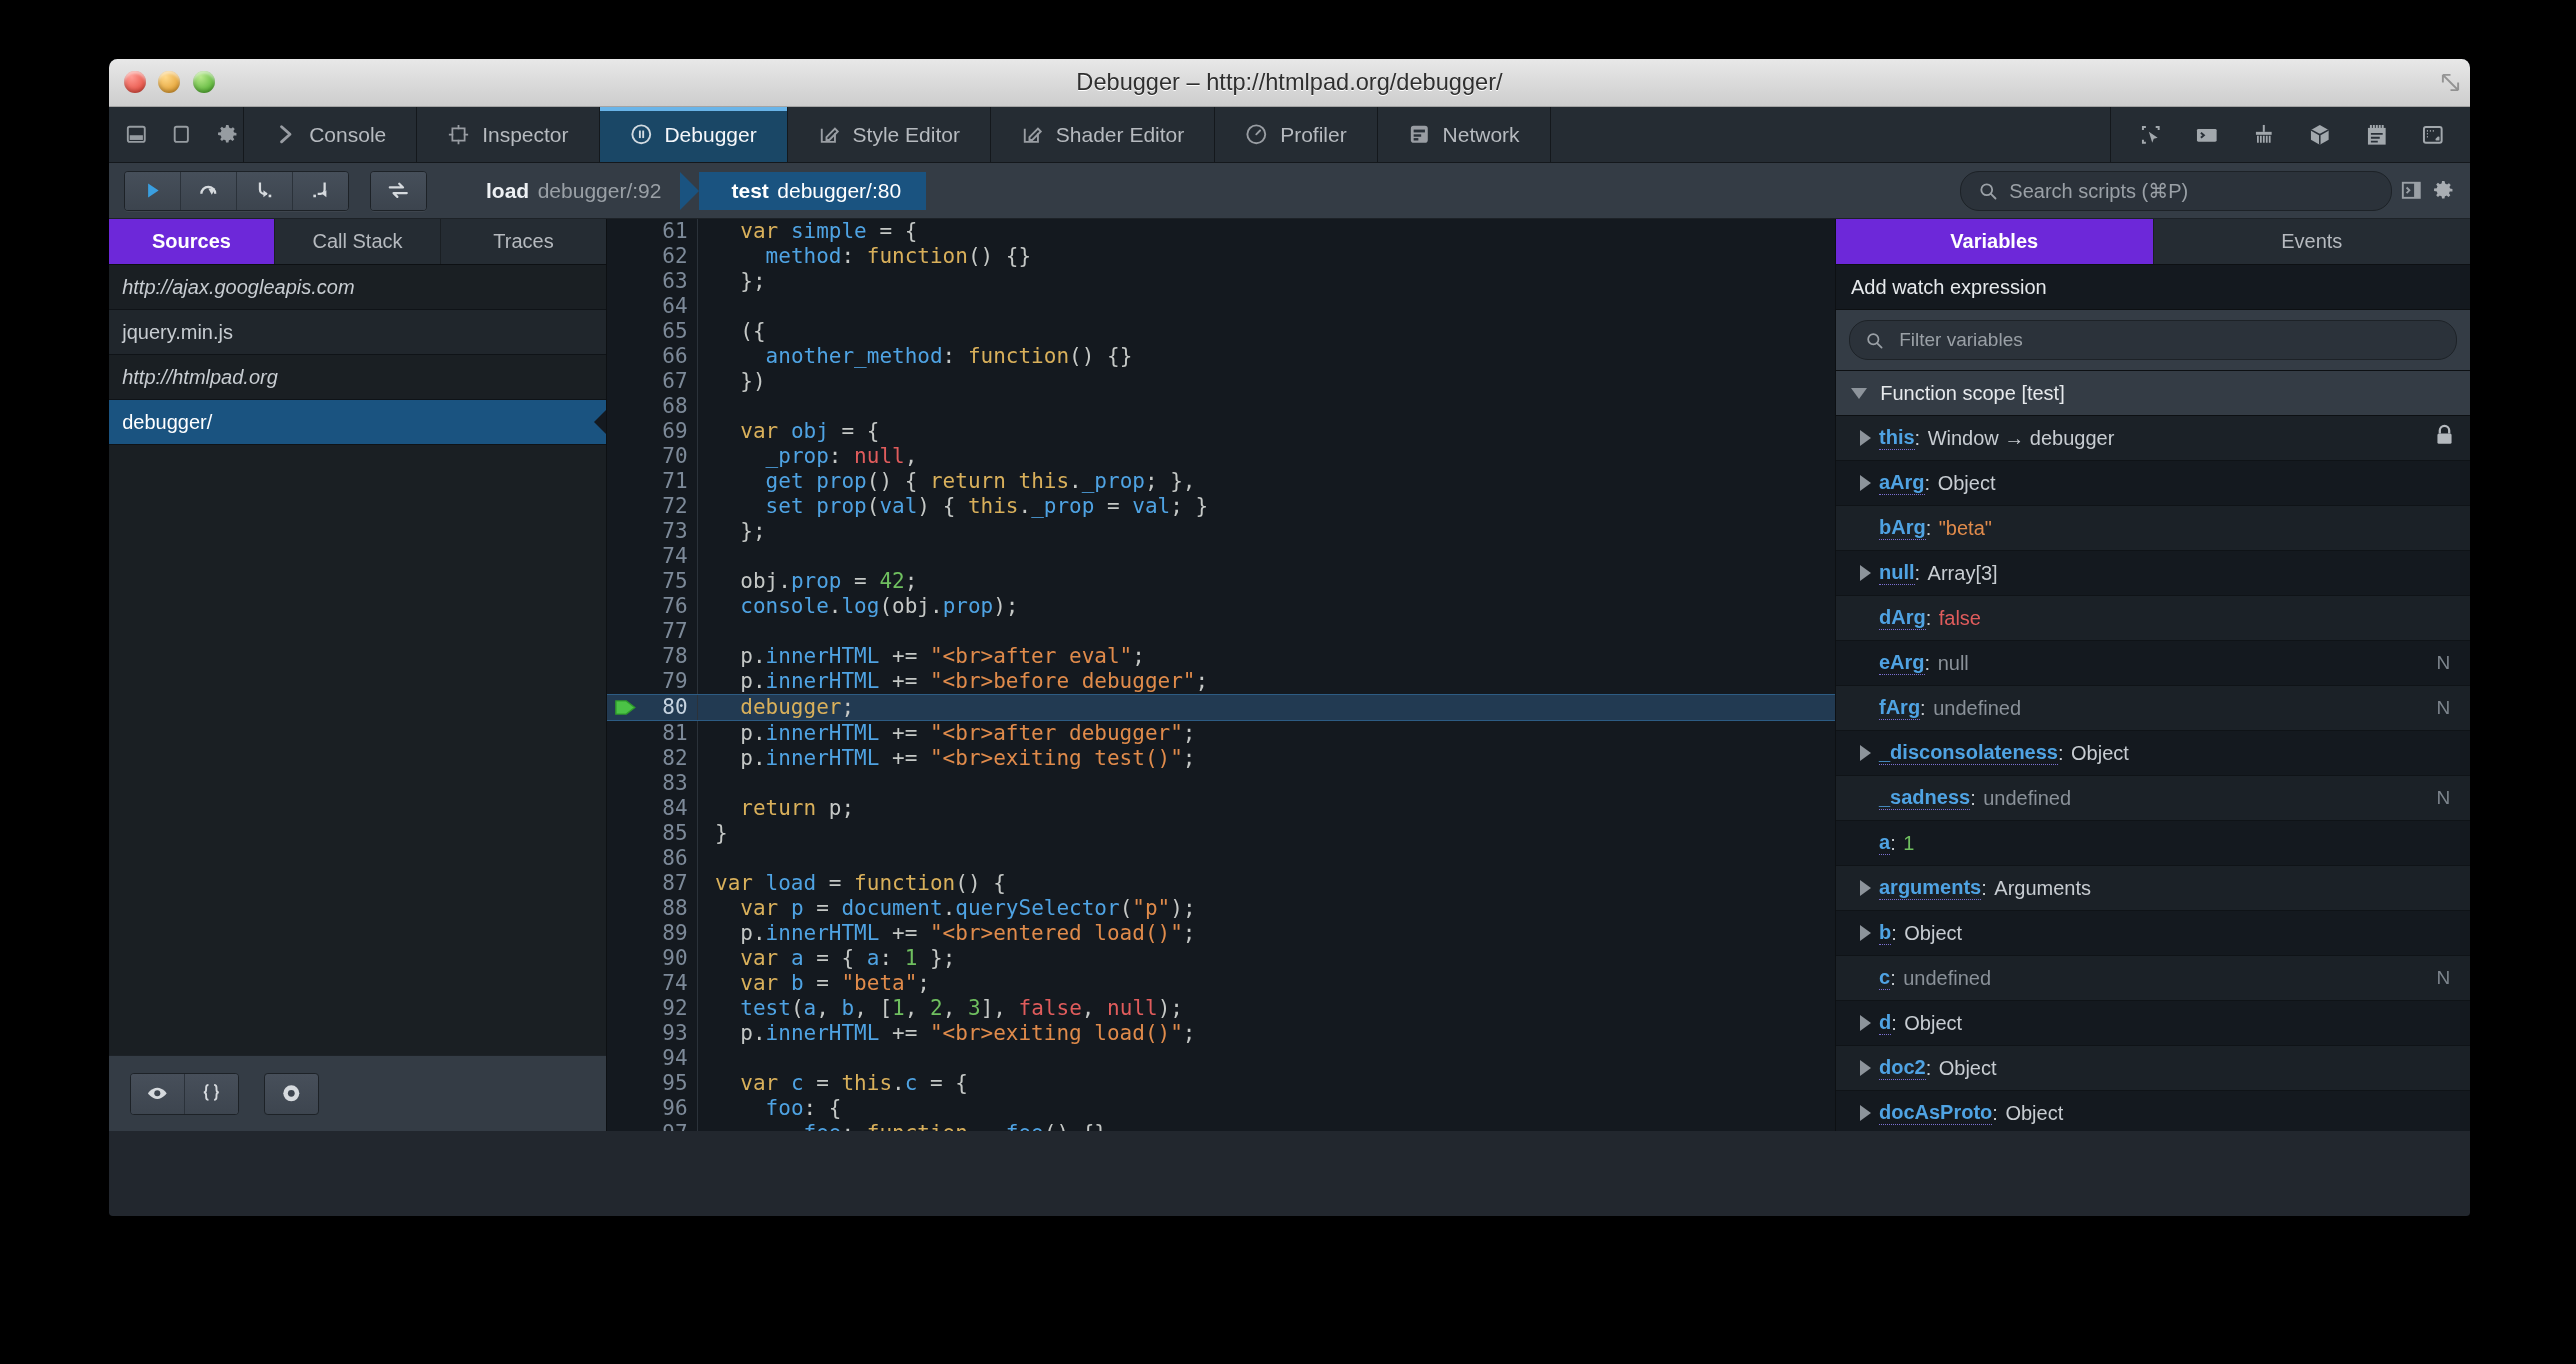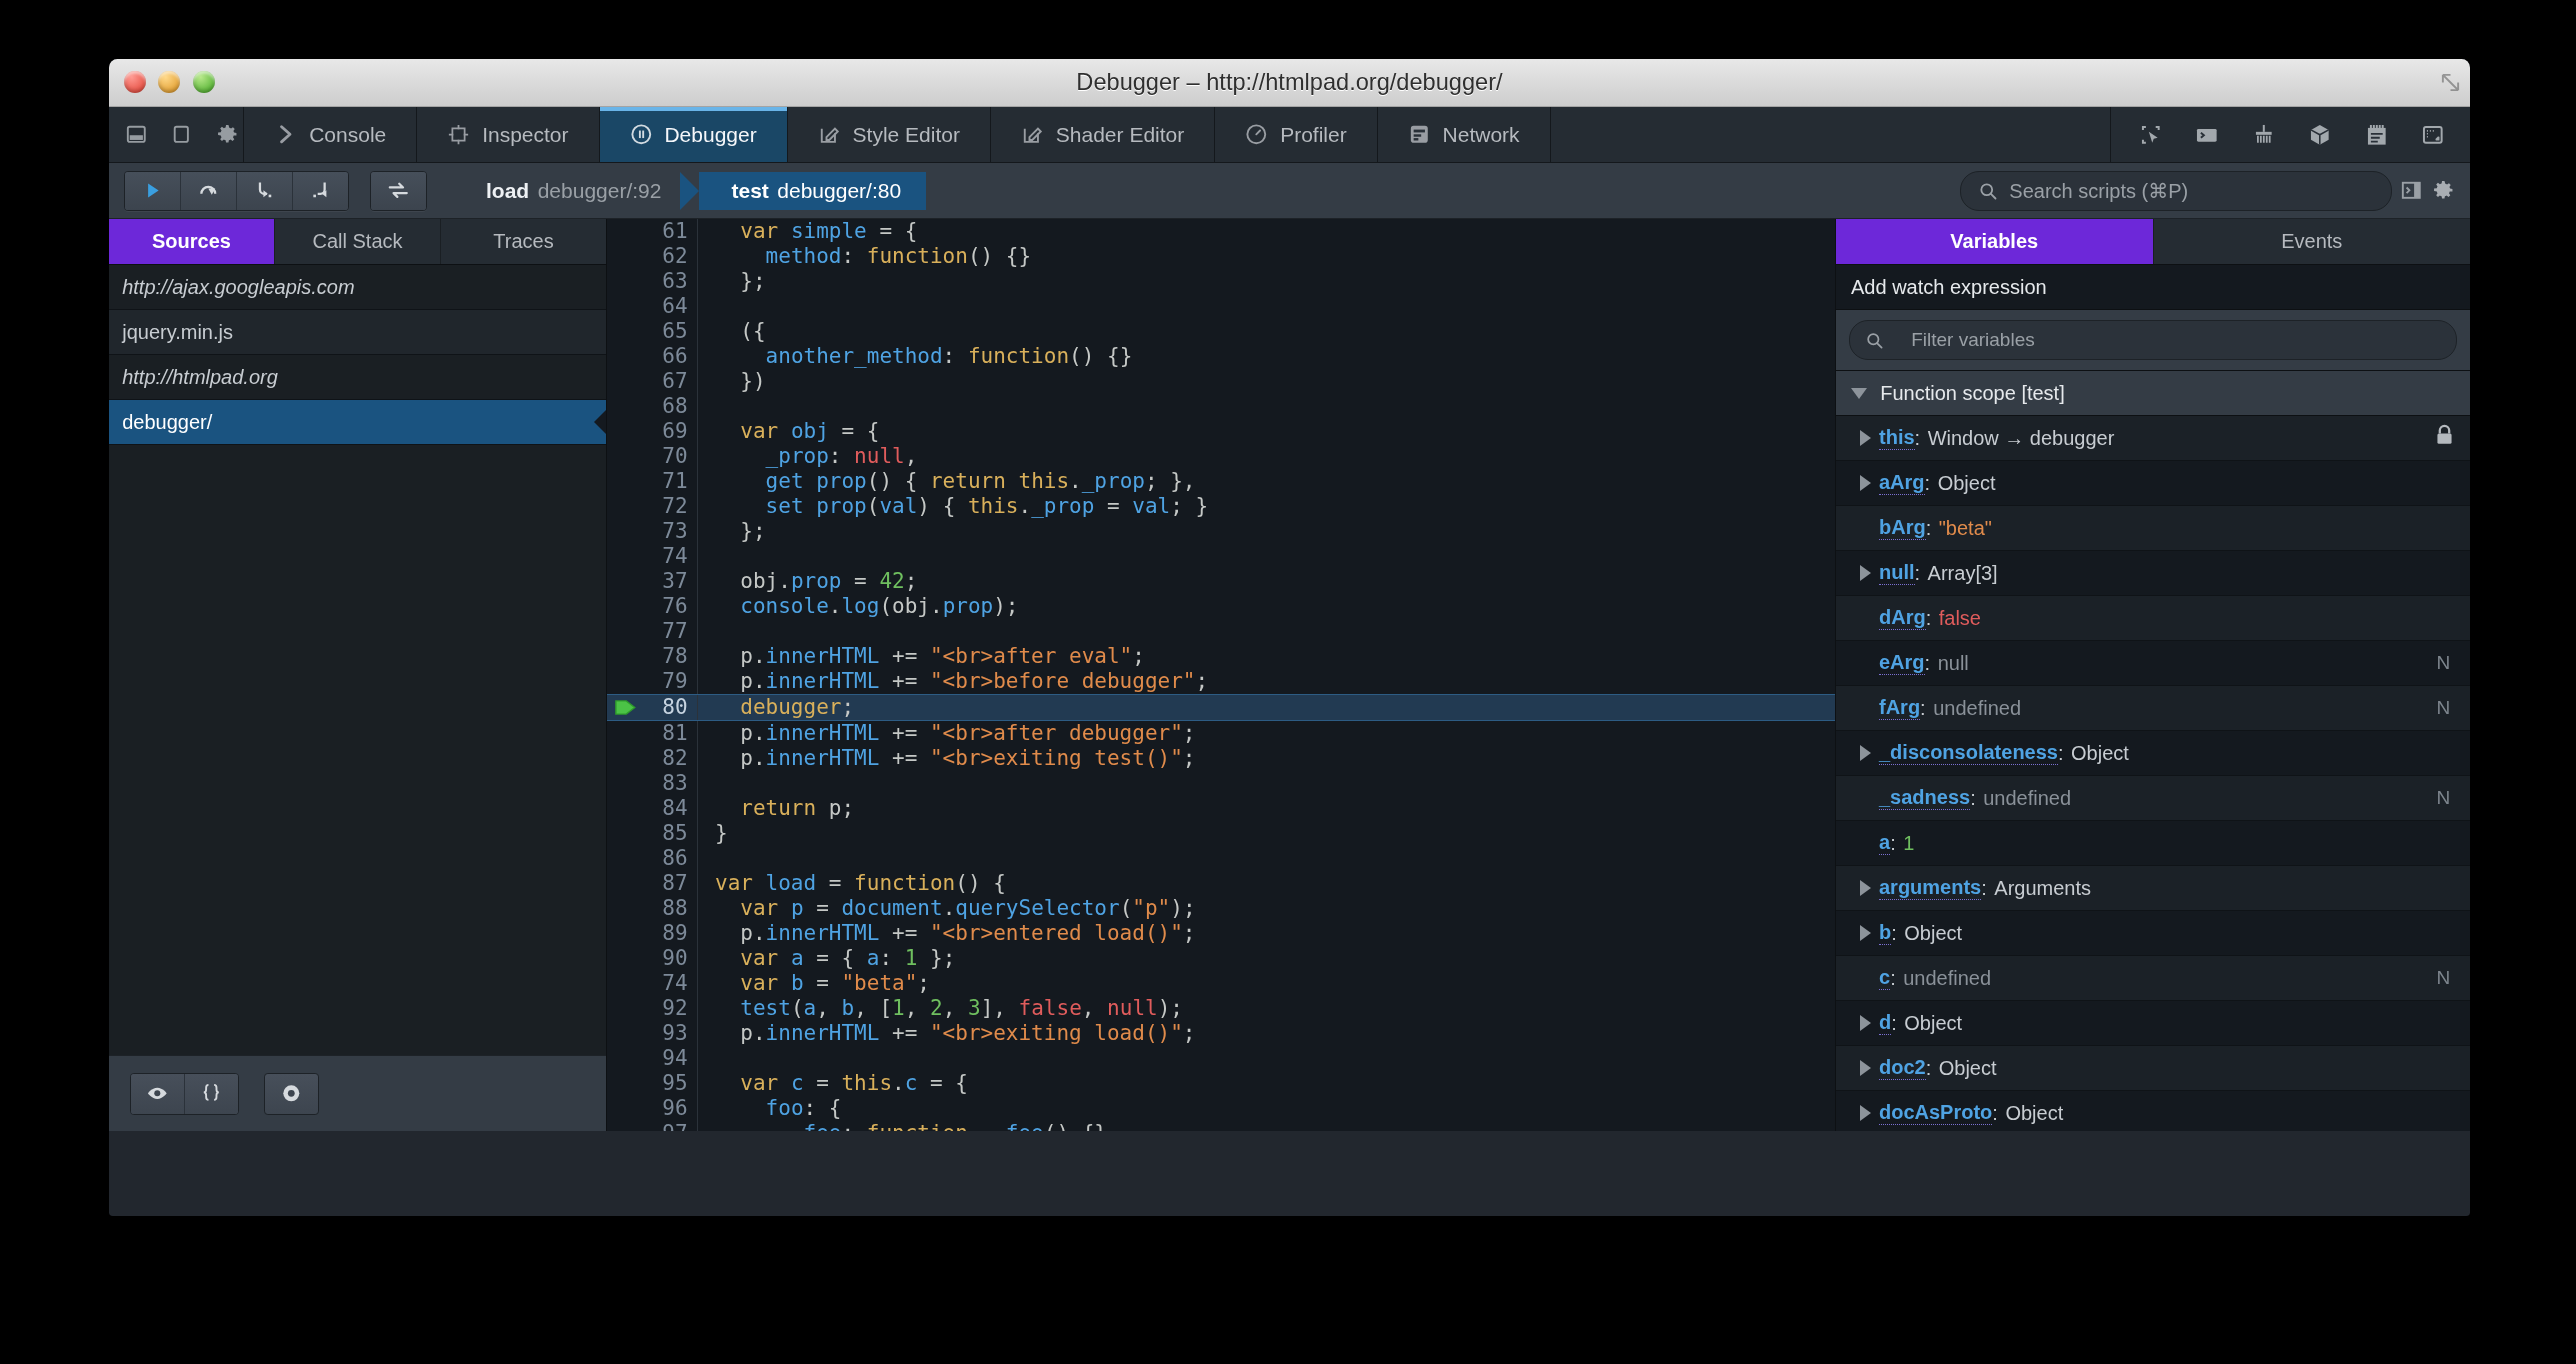--- a/index.html
+++ b/index.html
@@ -105,21 +105,21 @@
   .num{color:#6fbf5f;} 
   .nul{color:#e05c5c;} 
   .p{color:#c5c8c6;}   
   .t{color:#d9b05b;}   
 
   
   .watchrow{height:44px;display:flex;align-items:center;padding:0 15px;font-size:20px;color:#e6e9ec;
             background:#14191f;border-bottom:0.9px solid #0d1013;}
   .filterwrap{height:60px;display:flex;align-items:center;padding:0 13.2px;background:#343c45;border-bottom:0.9px solid #0d1013;}
   .filterbox{flex:1;height:38px;border-radius:19px;background:#2b323a;border:0.9px solid #1d2227;
-             display:flex;align-items:center;padding:0 15px;gap:27px;}
+             display:flex;align-items:center;padding:0 15px;gap:15px;}
   .filterbox .ph{color:#9aa0a6;font-size:19px;}
   .scope{height:44px;display:flex;align-items:center;gap:13.2px;padding:0 15px;background:#343c45;
          font-size:20px;color:#e6e9ec;border-bottom:0.9px solid #0d1013;}
   .varlist{flex:1;overflow:hidden;}
   .varrow{height:44px;display:flex;align-items:center;padding:0 15px 0 15px;font-size:20px;
           border-bottom:0.9px solid #0f1317;position:relative;}
   .varrow.odd{background:#1b2127;}
   .varrow.even{background:#14191f;}
   .twisty{width:28px;flex:0 0 28px;display:flex;align-items:center;justify-content:center;}
   .vname{color:#4fa3e3;font-weight:bold;border-bottom:1.9px dotted #7b6fd0;padding-bottom:0.9px;}
@@ -461,21 +461,21 @@
               <div class="gutter">73</div>
               <div class="ctext"><span class="p">  </span><span class="p">};</span></div>
             </div>
             <div class="cline">
               <div class="bp"></div>
               <div class="gutter">74</div>
               <div class="ctext"></div>
             </div>
             <div class="cline">
               <div class="bp"></div>
-              <div class="gutter">37</div>
+              <div class="gutter">75</div>
               <div class="ctext"><span class="p">  </span><span class="p">obj.</span><span class="n">prop</span><span class="p"> = </span><span class="num">42</span><span class="p">;</span></div>
             </div>
             <div class="cline">
               <div class="bp"></div>
               <div class="gutter">76</div>
               <div class="ctext"><span class="p">  </span><span class="n">console</span><span class="p">.</span><span class="n">log</span><span class="p">(obj.</span><span class="n">prop</span><span class="p">);</span></div>
             </div>
             <div class="cline">
               <div class="bp"></div>
               <div class="gutter">77</div>

